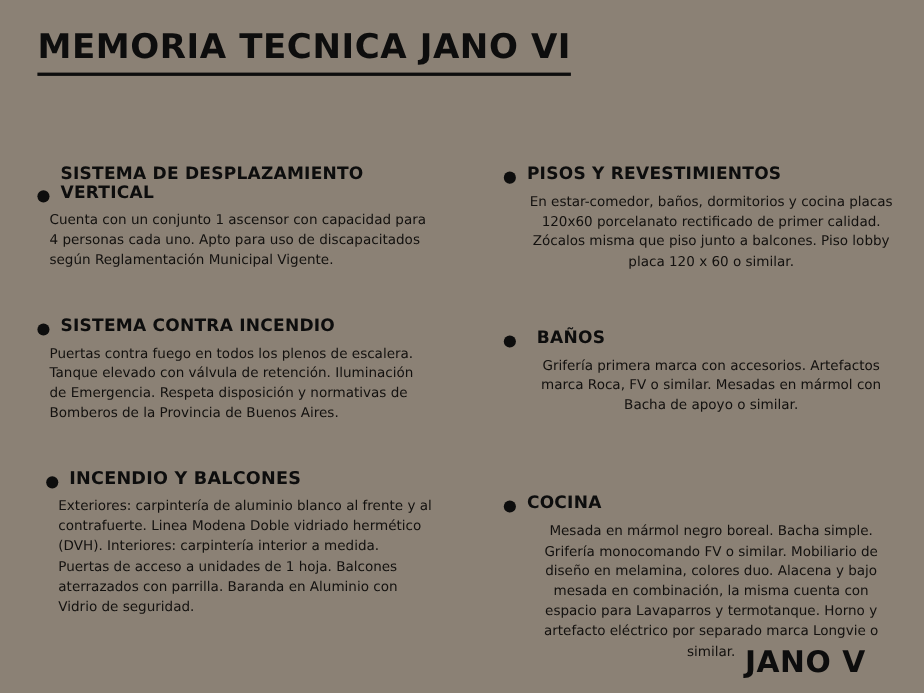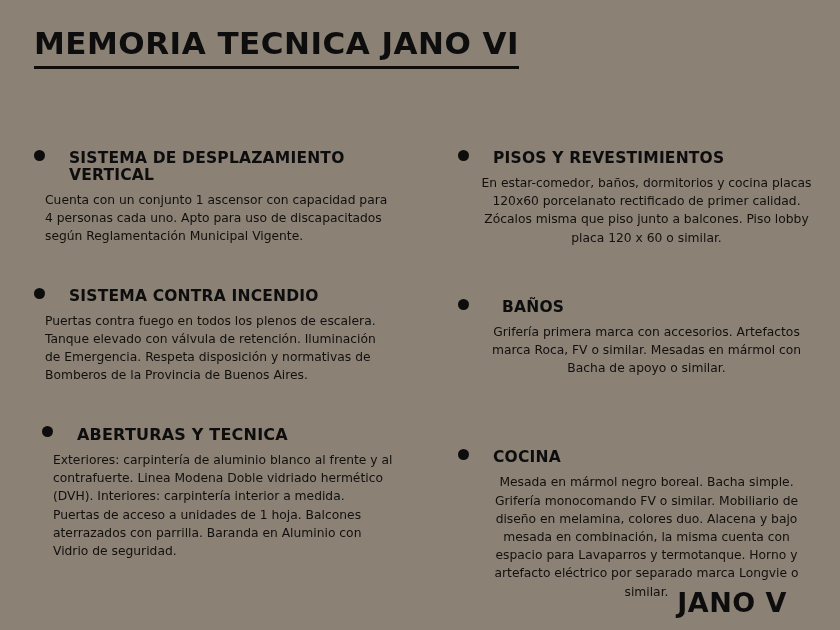--- a/index.html
+++ b/index.html
@@ -45,22 +45,22 @@
   .col {
     box-sizing: border-box;
     width: 420px;
   }
   .col-left { padding-left: 34px; padding-right: 26px; }
   .col-right { padding-left: 38px; padding-right: 26px; }
 
   .section { margin-bottom: 28px; }
   .section-head {
     display: flex;
-    align-items: flex-start;
-    gap: 24px;
+    align-items: flex-end;
+    gap: 10px;
     margin-bottom: 7px;
   }
   .bullet {
     width: 11px;
     height: 11px;
     border-radius: 50%;
     background: #0d0d0d;
     flex: 0 0 auto;
     display: inline-block;
   }
@@ -127,21 +127,21 @@
         <div class="section-head">
           <span class="bullet"></span>
           <span class="section-title">SISTEMA CONTRA INCENDIO</span>
         </div>
         <div class="section-body">Puertas contra fuego en todos los plenos de escalera. Tanque elevado con válvula de retención. Iluminación de Emergencia. Respeta disposición y normativas de Bomberos de la Provincia de Buenos Aires.</div>
       </div>
 
       <div class="section left-s3">
         <div class="section-head">
           <span class="bullet"></span>
-          <span class="section-title">ABERTURAS Y TECNICA</span>
+          <span class="section-title">INCENDIO Y BALCONES</span>
         </div>
         <div class="section-body">Exteriores: carpintería de aluminio blanco al frente y al contrafuerte. Linea Modena Doble vidriado hermético (DVH). Interiores: carpintería interior a medida. Puertas de acceso a unidades de 1 hoja. Balcones aterrazados con parrilla. Baranda en Aluminio con Vidrio de seguridad.</div>
       </div>
 
     </div>
 
     <div class="col col-right">
 
       <div class="section right-s1">
         <div class="section-head">

